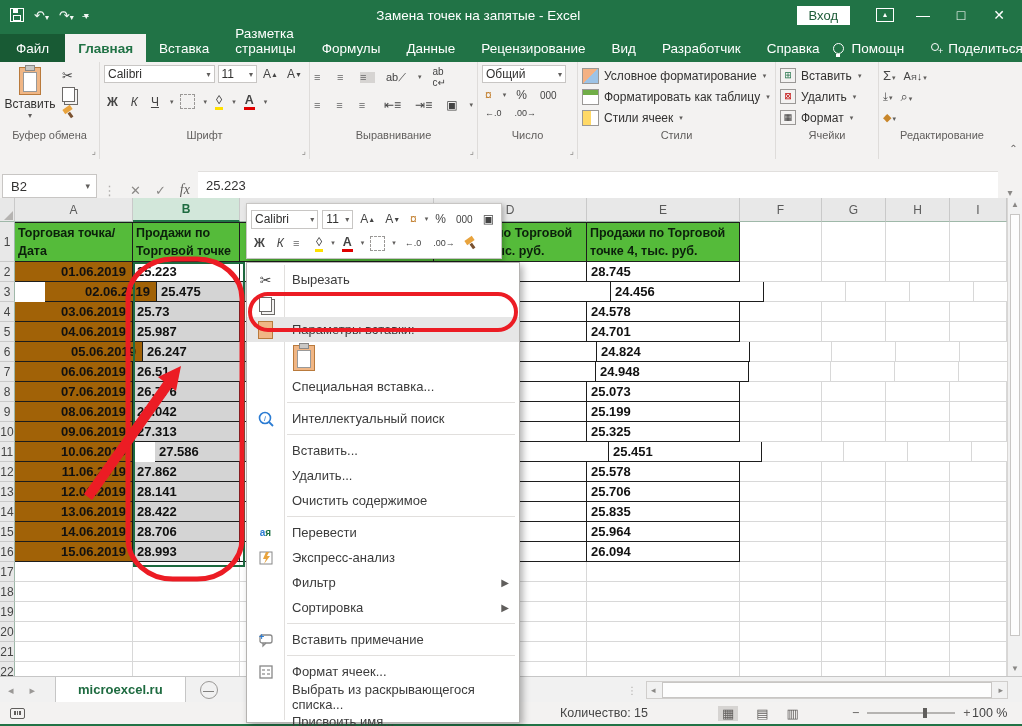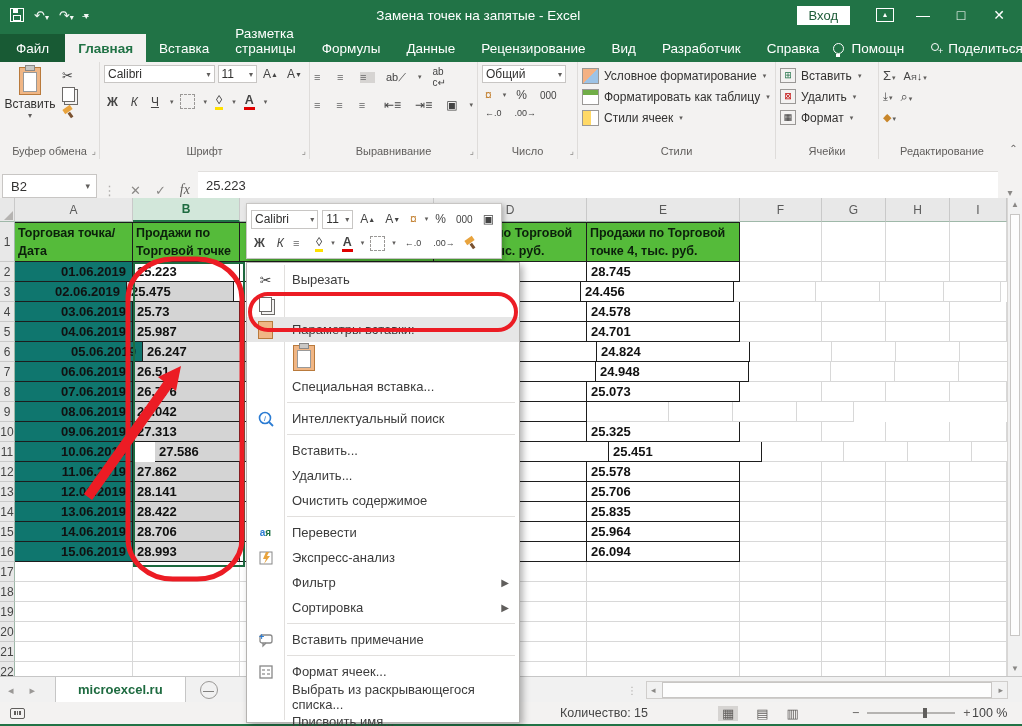--- a/index.html
+++ b/index.html
@@ -28,21 +28,21 @@
   .helpshare{display:flex;align-items:center;gap:6px;padding:0 10px 6px 0;}
   .bulb{width:9px;height:9px;border:1.5px solid #fff;border-radius:50%;position:relative;margin-right:2px;}
   .bulb:after{content:"";position:absolute;left:2px;top:10px;width:4px;height:3px;background:#fff;}
   .person{width:12px;height:11px;position:relative;margin-right:2px;}
   .person:before{content:"";position:absolute;left:3px;top:0;width:6px;height:6px;border:1.2px solid #fff;border-radius:50%;}
   .person:after{content:"+";position:absolute;right:-3px;bottom:-2px;font-size:9px;}
 
   
   .ribbon{position:absolute;left:0;top:62px;width:1022px;height:98px;background:#f3f2f1;border-bottom:1px solid #d8d6d4;display:flex;}
   .rgroup{position:relative;height:97px;border-right:1px solid #dedcda;box-sizing:border-box;padding:3px 4px 0;}
-  .rgl{position:absolute;bottom:2px;left:0;right:0;text-align:center;font-size:11px;color:#605e5c;}
+  .rgl{position:absolute;bottom:18px;left:0;right:0;text-align:center;font-size:11px;color:#605e5c;}
   .launcher{position:absolute;bottom:3px;right:3px;font-size:9px;color:#8a8886;}
   .combo{background:#fff;border:1px solid #c8c6c4;font-size:12px;color:#323130;display:flex;align-items:center;padding:1px 3px;height:18px;box-sizing:border-box;}
   .combo .arr{margin-left:auto;font-size:8px;color:#605e5c;padding-left:4px;}
   .icnbtn{font-size:12px;color:#444;display:inline-flex;align-items:center;justify-content:center;padding:1px 3px;}
   .mini-arr{font-size:7px;color:#605e5c;margin-left:1px;}
   .bigpaste{width:52px;text-align:center;font-size:12px;color:#323130;float:left;}
   .clip{width:20px;height:26px;margin:2px auto 2px;background:#f0b685;border:1px solid #b97a3c;position:relative;}
   .clip:before{content:"";position:absolute;left:3px;top:4px;width:12px;height:18px;background:#fff;border:1px solid #999;}
   .clip:after{content:"";position:absolute;left:5px;top:-3px;width:8px;height:4px;background:#c9c7c5;border:1px solid #8a8886;}
   .bufcol{float:left;display:flex;flex-direction:column;gap:4px;margin-left:6px;margin-top:3px;}
@@ -80,21 +80,21 @@
   .grow{display:flex;}
   .gc{box-sizing:border-box;overflow:hidden;flex:none;}
   .ch{background:#e8e8e8;border-right:1px solid #c9c9c9;border-bottom:1px solid #9fb8a9;color:#5a5a5a;font-size:12px;display:flex;align-items:center;justify-content:center;}
   .ch.corner{background:#e8e8e8;position:relative;}
   .ch.corner:after{content:"";position:absolute;right:1px;bottom:1px;border-left:9px solid transparent;border-bottom:9px solid #b5b3b1;}
   .ch.sel{background:#d2e7da;color:#1e6b40;font-weight:bold;border-bottom:2px solid #217346;}
   .rh{background:#e8e8e8;border-right:1px solid #9fb8a9;border-bottom:1px solid #c9c9c9;color:#454545;font-size:12px;display:flex;align-items:center;justify-content:center;}
   .pcell{border-right:1px solid #d8d8d8;border-bottom:1px solid #d8d8d8;background:#fff;}
   .tcell{border-right:1px solid #1d1d1d;border-bottom:1px solid #1d1d1d;background:#fff;font-size:13px;font-weight:bold;color:#111;display:flex;align-items:center;padding:0 4px;}
   .hcell{background:#55bb3a;border-right:1px solid #1d1d1d;border-bottom:1px solid #1d1d1d;border-top:1px solid #1d1d1d;font-size:12.5px;font-weight:bold;color:#0c200c;line-height:1.45;padding:1px 3px;box-sizing:border-box;}
-  .ocell{background:#0f766e;justify-content:flex-end;padding-right:6px;}
+  .ocell{background:#a16207;justify-content:flex-end;padding-right:6px;}
   .bsel{background:#d4d4d4;}
   .bact{background:#fff;}
   .selbox{position:absolute;pointer-events:none;border:2px solid #1e6b40;}
   .vscroll{position:absolute;right:0;top:198px;width:14px;height:498px;background:#f1f1f1;border-left:1px solid #d8d6d4;font-size:8px;color:#8a8886;}
   .vs-up{position:absolute;top:2px;left:0;right:0;text-align:center;}
   .vs-thumb{position:absolute;left:2px;right:2px;top:16px;height:420px;background:#fdfdfd;border:1px solid #c8c6c4;}
   .vs-dn{position:absolute;top:466px;left:0;right:0;text-align:center;}
 
   
   .tabbar{position:absolute;left:0;top:676px;width:1022px;height:26px;background:#f1f1f1;border-top:1px solid #c6c6c6;display:flex;align-items:center;font-size:13px;color:#605e5c;}
@@ -379,21 +379,21 @@
         <div class="gc tcell" style="width: 194px; height: 20px;"></div>
         <div class="gc tcell" style="width: 153px; height: 20px;">14.557</div>
         <div class="gc tcell" style="width: 153px; height: 20px;">28.745</div>
         <div class="gc pcell" style="width: 82px; height: 20px;"></div>
         <div class="gc pcell" style="width: 64px; height: 20px;"></div>
         <div class="gc pcell" style="width: 64px; height: 20px;"></div>
         <div class="gc pcell" style="width: 57px; height: 20px;"></div>
       </div>
       <div class="grow" style="height: 20px;">
         <div class="gc rh" style="width: 15px; height: 20px;">3</div>
-        <div class="gc tcell ocell" style="width: 112px; height: 20px;">02.06.2019</div>
+        <div class="gc tcell ocell" style="width: 112px; height: 20px; margin-left: 30px;">02.06.2019</div>
         <div class="gc tcell bsel" style="width: 107px; height: 20px;">25.475</div>
         <div class="gc tcell" style="width: 194px; height: 20px;"></div>
         <div class="gc tcell" style="width: 153px; height: 20px;"></div>
         <div class="gc tcell" style="width: 153px; height: 20px;">24.456</div>
         <div class="gc pcell" style="width: 82px; height: 20px;"></div>
         <div class="gc pcell" style="width: 64px; height: 20px;"></div>
         <div class="gc pcell" style="width: 64px; height: 20px;"></div>
         <div class="gc pcell" style="width: 57px; height: 20px;"></div>
       </div>
       <div class="grow" style="height: 20px;">
@@ -455,20 +455,21 @@
         <div class="gc pcell" style="width: 64px; height: 20px;"></div>
         <div class="gc pcell" style="width: 64px; height: 20px;"></div>
         <div class="gc pcell" style="width: 57px; height: 20px;"></div>
       </div>
       <div class="grow" style="height: 20px;">
         <div class="gc rh" style="width: 15px; height: 20px;">9</div>
         <div class="gc tcell ocell" style="width: 118px; height: 20px;">08.06.2019</div>
         <div class="gc tcell bsel" style="width: 107px; height: 20px;">27.042</div>
         <div class="gc tcell" style="width: 194px; height: 20px;"></div>
         <div class="gc tcell" style="width: 153px; height: 20px;"></div>
+        <div class="gc tcell" style="width: 153px; height: 20px;">25.199</div>
         <div class="gc pcell" style="width: 82px; height: 20px;"></div>
         <div class="gc pcell" style="width: 64px; height: 20px;"></div>
         <div class="gc pcell" style="width: 64px; height: 20px;"></div>
         <div class="gc pcell" style="width: 57px; height: 20px;"></div>
       </div>
       <div class="grow" style="height: 20px;">
         <div class="gc rh" style="width: 15px; height: 20px;">10</div>
         <div class="gc tcell ocell" style="width: 118px; height: 20px;">09.06.2019</div>
         <div class="gc tcell bsel" style="width: 107px; height: 20px;">27.313</div>
         <div class="gc tcell" style="width: 194px; height: 20px;"></div>

